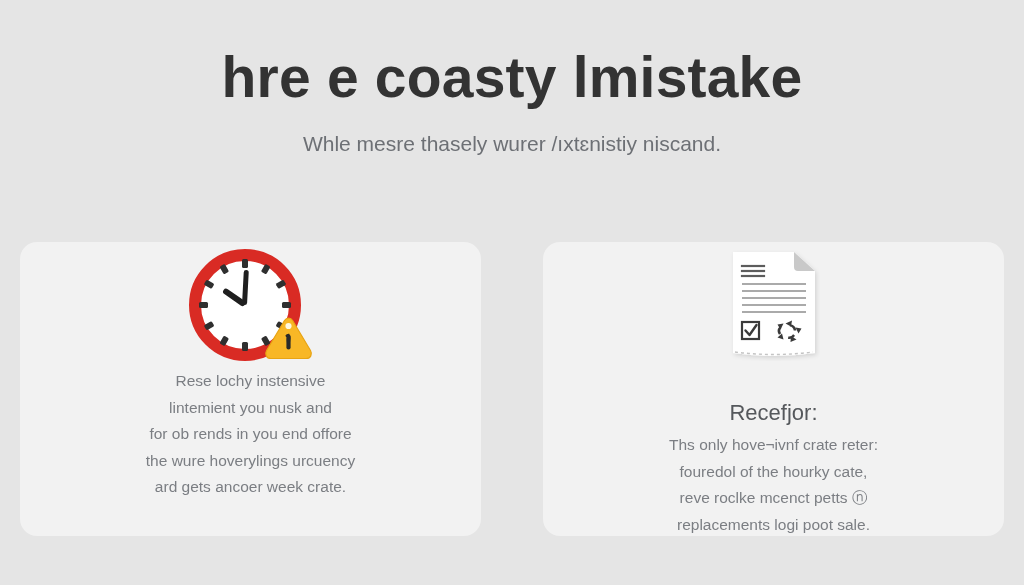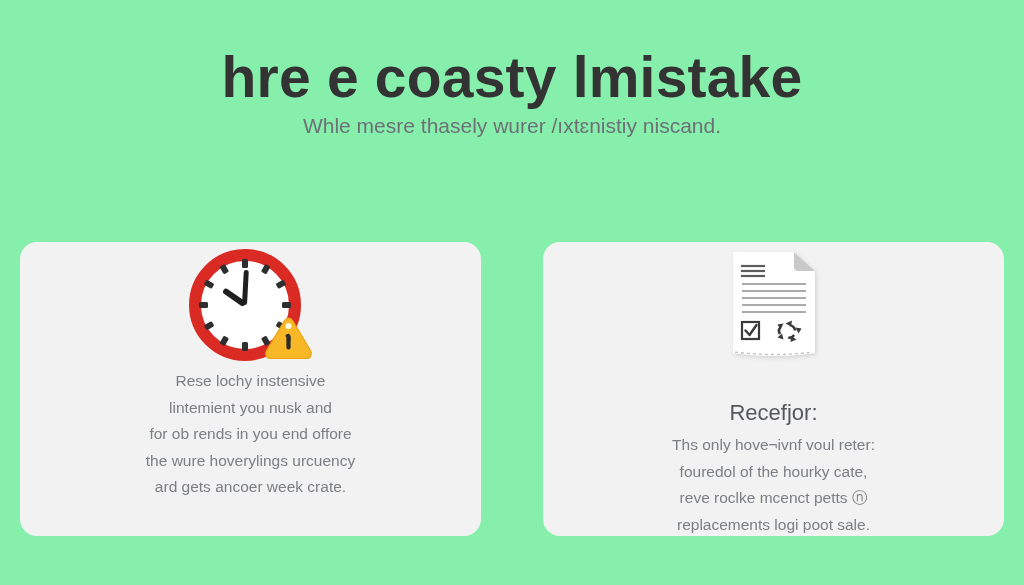--- a/index.html
+++ b/index.html
@@ -14,21 +14,21 @@
   body {
     background: #fefefe;
     font-family: "Liberation Sans", "DejaVu Sans", sans-serif;
     -webkit-font-smoothing: antialiased;
   }
 
   .page {
     position: relative;
     width: 1024px;
     height: 585px;
-    background: #86efac;
+    background: #e5e5e5;
     padding-left: 28px;
   }
 
   
   .header {
     position: absolute;
     top: 42px;
     left: 0;
     width: 1024px;
     text-align: center;
@@ -37,21 +37,21 @@
   .page-title {
     font-size: 57px;
     line-height: 70px;
     font-weight: 600;
     letter-spacing: 0.2px;
     color: #333333;
     white-space: nowrap;
   }
 
   .page-subtitle {
-    margin-top: 0;
+    margin-top: 18px;
     font-size: 21px;
     line-height: 28px;
     font-weight: 400;
     color: #6d7075;
     white-space: nowrap;
   }
 
   
   .cards {
     position: absolute;
@@ -281,21 +281,21 @@
             <path d="M67 86.8 q-2.5 3.8 -7 3.2 l .3 -2.6 q3.2 .4 4.8 -2.2 Z"></path>
             <path d="M62.5 93 L68.5 90.5 L63 87 Z"></path>
           </g>
 
           <g stroke="#c4c4c4" stroke-width="1.4" stroke-dasharray="3 3">
             <path d="M7 103 Q46 108 85 103" fill="none"></path>
           </g>
         </svg>
       </div>
       <div class="card-heading">Recefjor:</div>
-      <div class="card-body">Ths only hove¬ivnf voul reter:
+      <div class="card-body">Ths only hove¬ivnf crate reter:
 fouredol of the hourky cate,
 reve roclke mcenct petts ⓝ
 replacements logi poot sale.</div>
     </div>
 
 
   </div>
 </div>
 
 </body></html>

